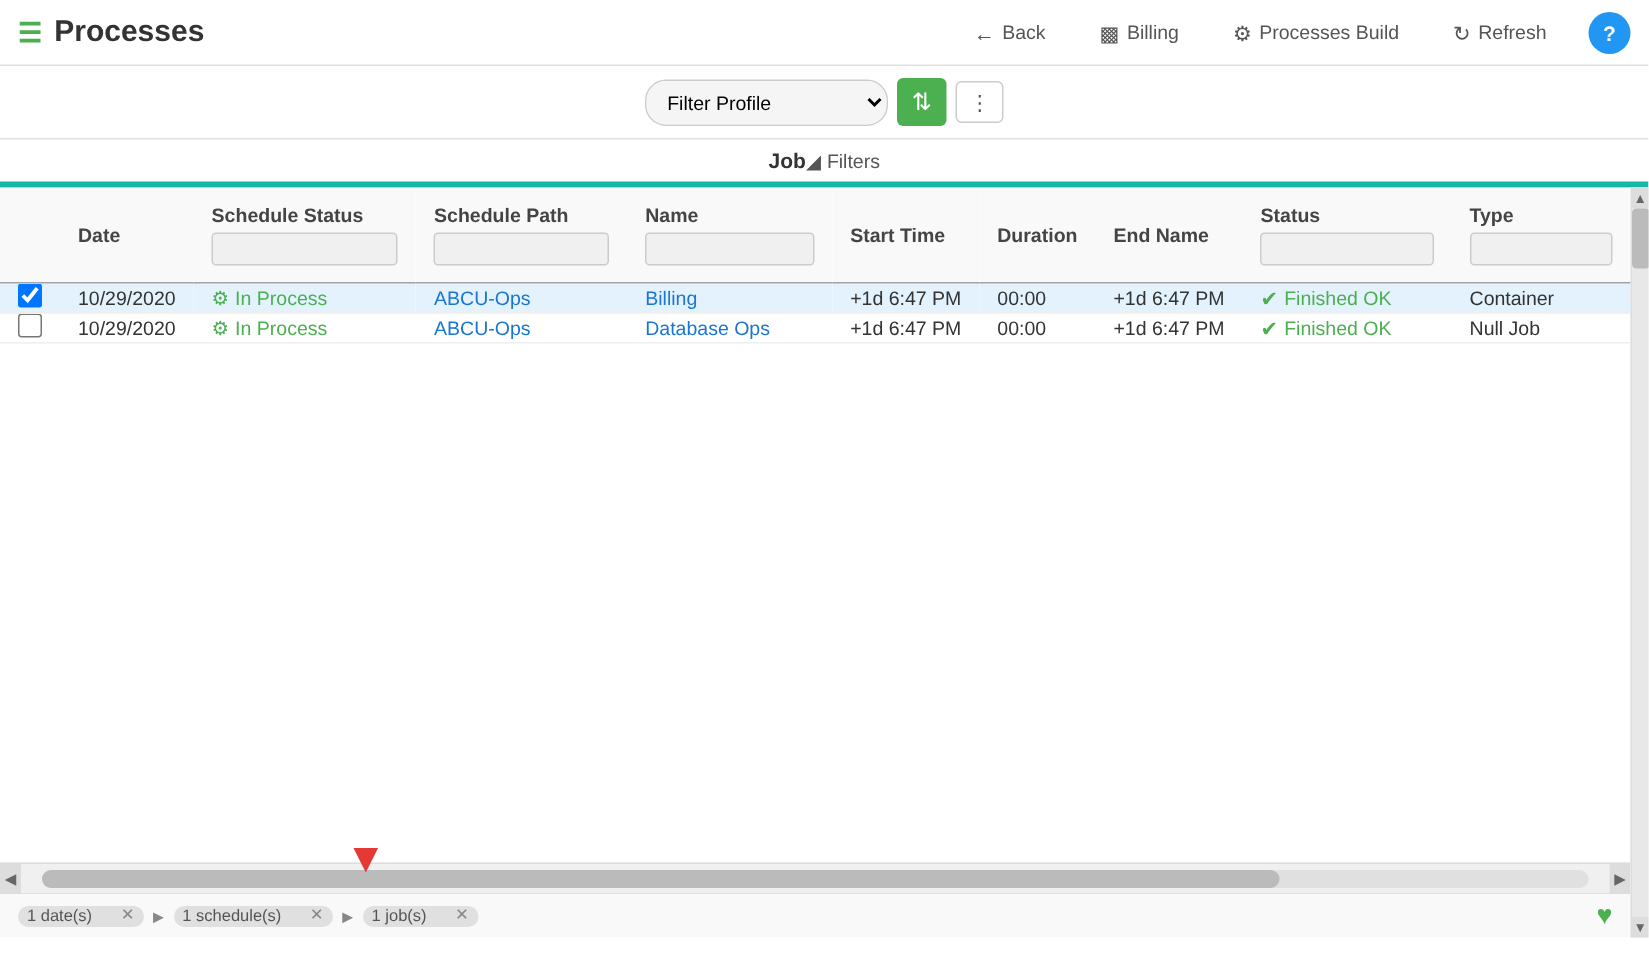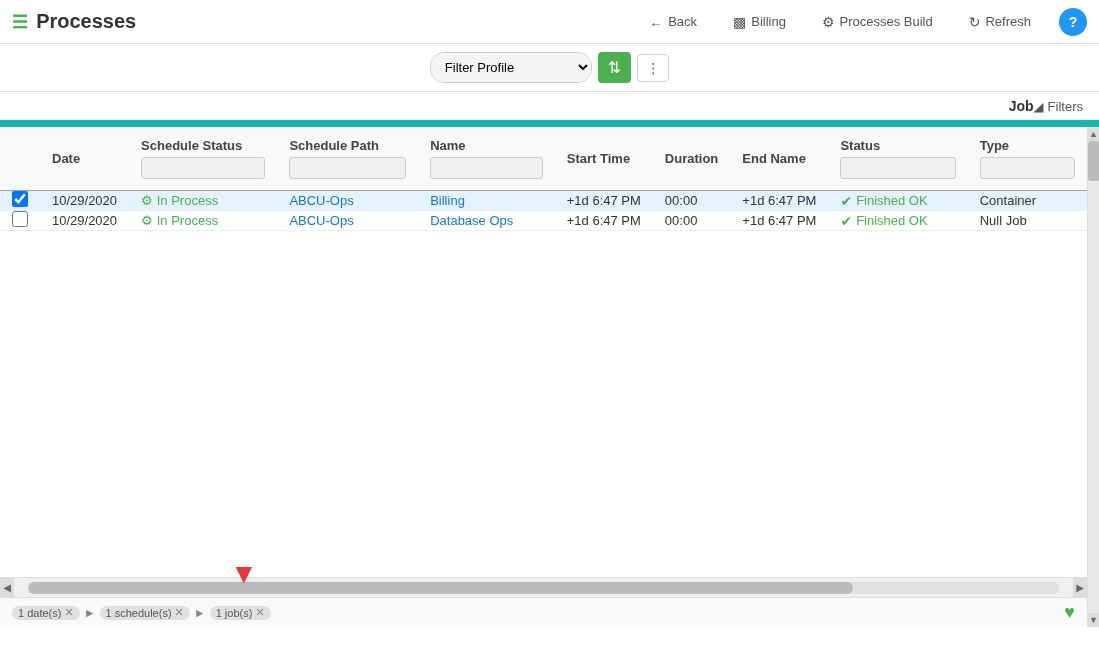--- a/index.html
+++ b/index.html
@@ -101,23 +101,23 @@
       padding: 5px 8px;
       cursor: pointer;
       font-size: 14px;
       color: #555;
     }
 
     
     .job-bar {
       display: flex;
       align-items: center;
-      justify-content: flex-end;
+      justify-content: center;
       padding: 6px 16px;
-      border-bottom: 7px solid #14b8a6;
+      border-bottom: 4px solid #14b8a6;
     }
     .job-label {
       font-size: 14px;
       font-weight: bold;
       color: #333;
     }
     .filters-btn {
       display: flex;
       align-items: center;
       gap: 4px;
@@ -264,21 +264,21 @@
       font-size: 12px;
       color: #555;
     }
     .filter-tag {
       display: inline-flex;
       align-items: center;
       background: #e0e0e0;
       border-radius: 10px;
       padding: 1px 6px;
       font-size: 11px;
-      gap: 3px;
+      gap: 19px;
     }
     .filter-tag .remove-x {
       color: #888;
       cursor: pointer;
       font-size: 11px;
       line-height: 1;
     }
     .arrow-sep { color: #888; font-size: 12px; }
     .monitor-icon {
       color: #4caf50;

